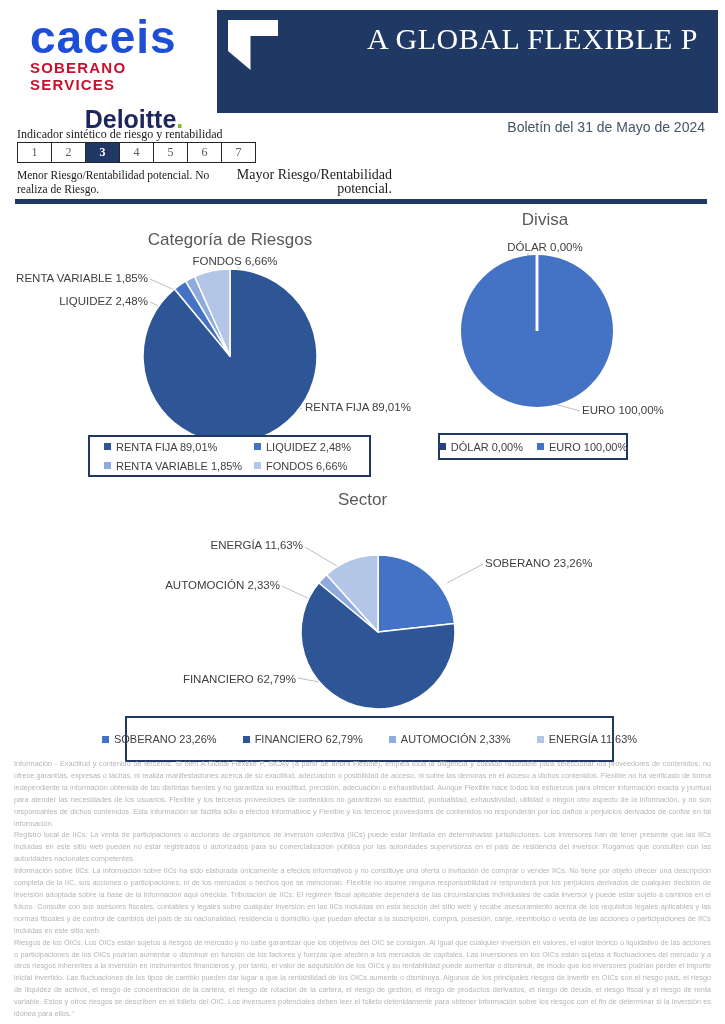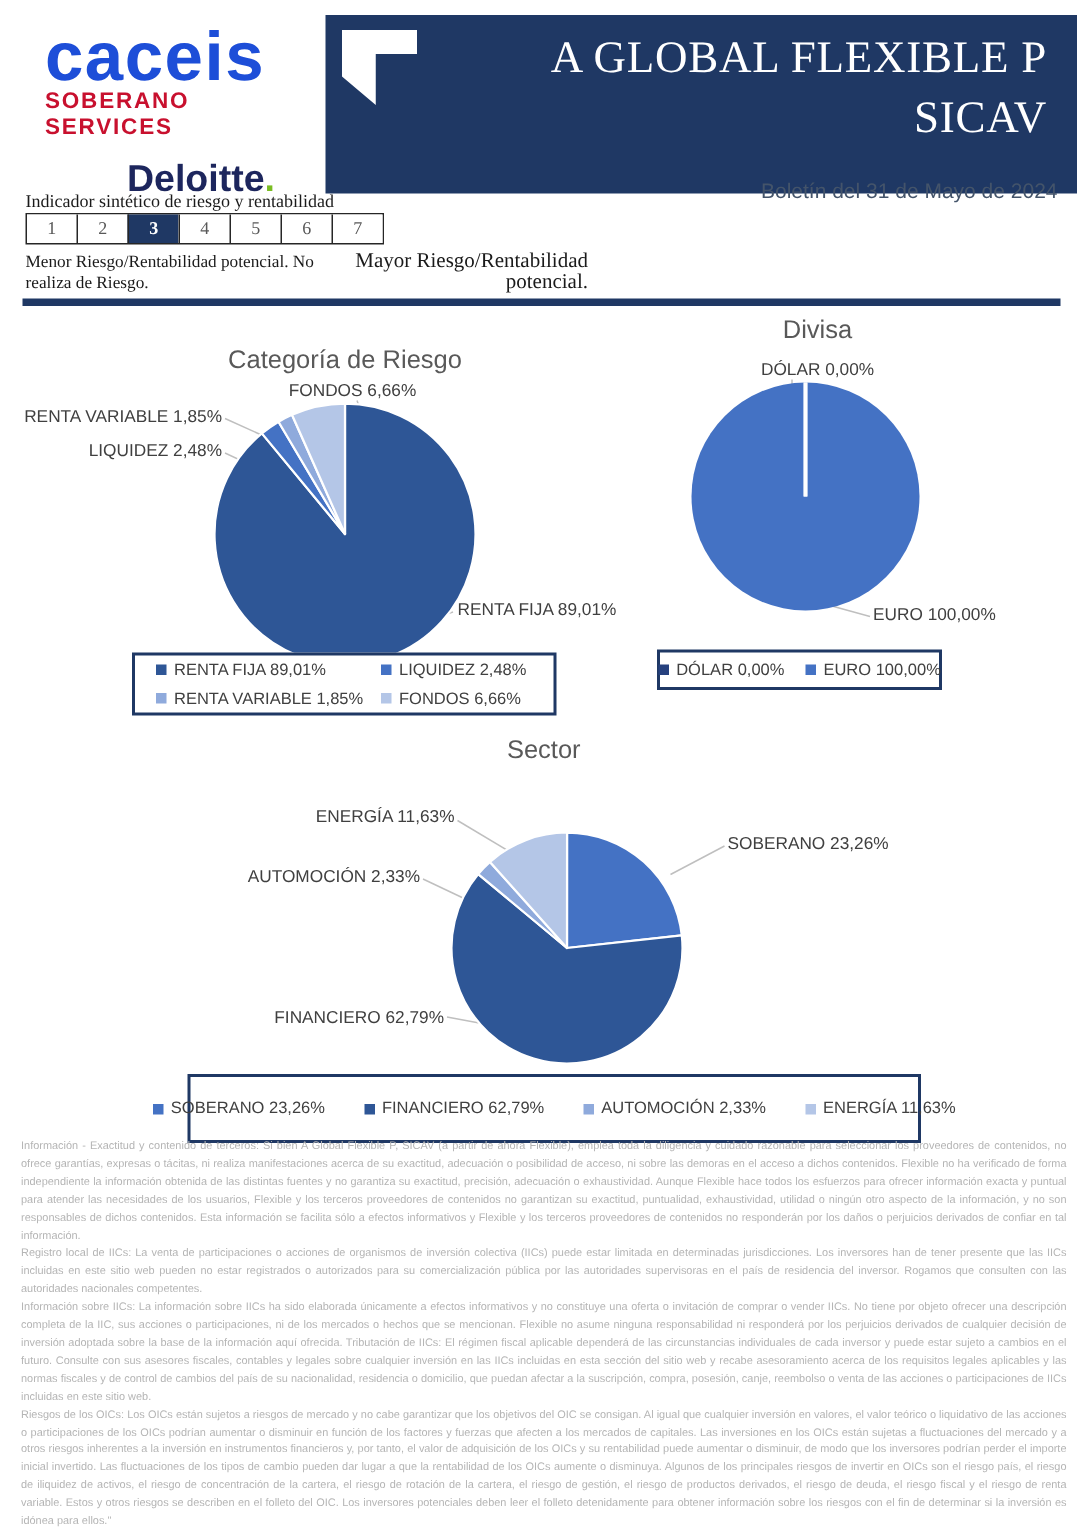--- a/index.html
+++ b/index.html
@@ -6,21 +6,21 @@
   #page{position:relative;width:725px;height:1024px;background:#fff;overflow:hidden;
         font-family:"Liberation Sans",sans-serif;}
 
   
   .brand{position:absolute;left:30px;top:16px;width:180px;}
   .brand-name{font-size:46px;font-weight:bold;color:#1d4ed8;letter-spacing:1px;line-height:42px;}
   .brand-sub{font-size:15px;font-weight:bold;color:#C8102E;letter-spacing:1.2px;margin-top:1px;}
   .brand-partner{font-size:25px;font-weight:bold;color:#1D265D;margin-top:12px;margin-left:28px;text-align:center;}
   .brand-partner .dot{color:#7ABD22;}
 
-  .titlebox{position:absolute;left:217px;top:10px;width:501px;height:119px;background:#1F3864;}
+  .titlebox{position:absolute;left:217px;top:10px;width:501px;height:103px;background:#1F3864;}
   .titlebox .glyph{position:absolute;left:11px;top:8px;}
   .titlebox .titles{position:absolute;right:20px;top:9px;text-align:right;color:#fff;
         font-family:"Liberation Serif",serif;font-size:30px;line-height:40px;letter-spacing:.5px;}
 
   .bulletin{position:absolute;left:440px;top:119px;width:265px;text-align:right;
         font-size:14px;color:#44546A;}
 
   
   .risk-label{position:absolute;left:17px;top:127px;font-family:"Liberation Serif",serif;
         font-size:12px;color:#1a1a1a;}
@@ -74,21 +74,20 @@
   </div>
 
   <div class="titlebox">
     <span class="glyph">
       <svg width="50" height="54" viewBox="0 0 100 100">
         <polygon points="0,0 100,0 100,32 45,32 45,100 0,62" fill="#ffffff"></polygon>
       </svg>
     </span>
     <div class="titles">
       <div>A GLOBAL FLEXIBLE P</div>
-      <div>SICAV</div>
     </div>
   </div>
 
   <div class="bulletin">Boletín del 31 de Mayo de 2024</div>
 
   <div class="risk-label">Indicador sintético de riesgo y rentabilidad</div>
   <div class="risk-row" id="risk-row">
       <div class="risk-cell">1</div>
       <div class="risk-cell">2</div>
       <div class="risk-cell selected">3</div>
@@ -106,21 +105,21 @@
     <svg id="svg-activo" width="440" height="218">
       <line class="leader" x1="238" y1="42" x2="247" y2="68"></line>
       <line class="leader" x1="150" y1="54" x2="212" y2="82"></line>
       <line class="leader" x1="150" y1="77" x2="197" y2="99"></line>
       <line class="leader" x1="302" y1="183" x2="258" y2="197"></line>
     <path d="M 230 131 L 230.00 44.00 A 87 87 0 1 1 174.59 63.93 Z" fill="#2E5696" stroke="#fff" stroke-width="1.5" stroke-linejoin="round"></path>
         <path d="M 230 131 L 174.59 63.93 A 87 87 0 0 1 185.67 56.14 Z" fill="#4472C4" stroke="#fff" stroke-width="1.5" stroke-linejoin="round"></path>
         <path d="M 230 131 L 185.67 56.14 A 87 87 0 0 1 194.65 51.51 Z" fill="#8FAADC" stroke="#fff" stroke-width="1.5" stroke-linejoin="round"></path>
         <path d="M 230 131 L 194.65 51.51 A 87 87 0 0 1 230.00 44.00 Z" fill="#B4C6E7" stroke="#fff" stroke-width="1.5" stroke-linejoin="round"></path>
       </svg>
-    <div class="chart-title" style="left:20px;top:5px;width:420px;">Categoría de Riesgo</div>
+    <div class="chart-title" style="left:20px;top:5px;width:420px;">Categoría de Riesgos</div>
     <div class="plabel" style="left:160px;top:30px;width:150px;text-align:center;">FONDOS 6,66%</div>
     <div class="plabel" style="left:15px;top:47px;width:133px;text-align:right;">RENTA VARIABLE 1,85%</div>
     <div class="plabel" style="left:15px;top:70px;width:133px;text-align:right;">LIQUIDEZ 2,48%</div>
     <div class="plabel" style="left:305px;top:176px;">RENTA FIJA 89,01%</div>
   </div>
   <div class="legend" id="legend-activo">
       <div class="legend-item">
         <span class="legend-swatch" style="background: rgb(46, 86, 150);"></span>
         <span>RENTA FIJA 89,01%</span>
       </div>

